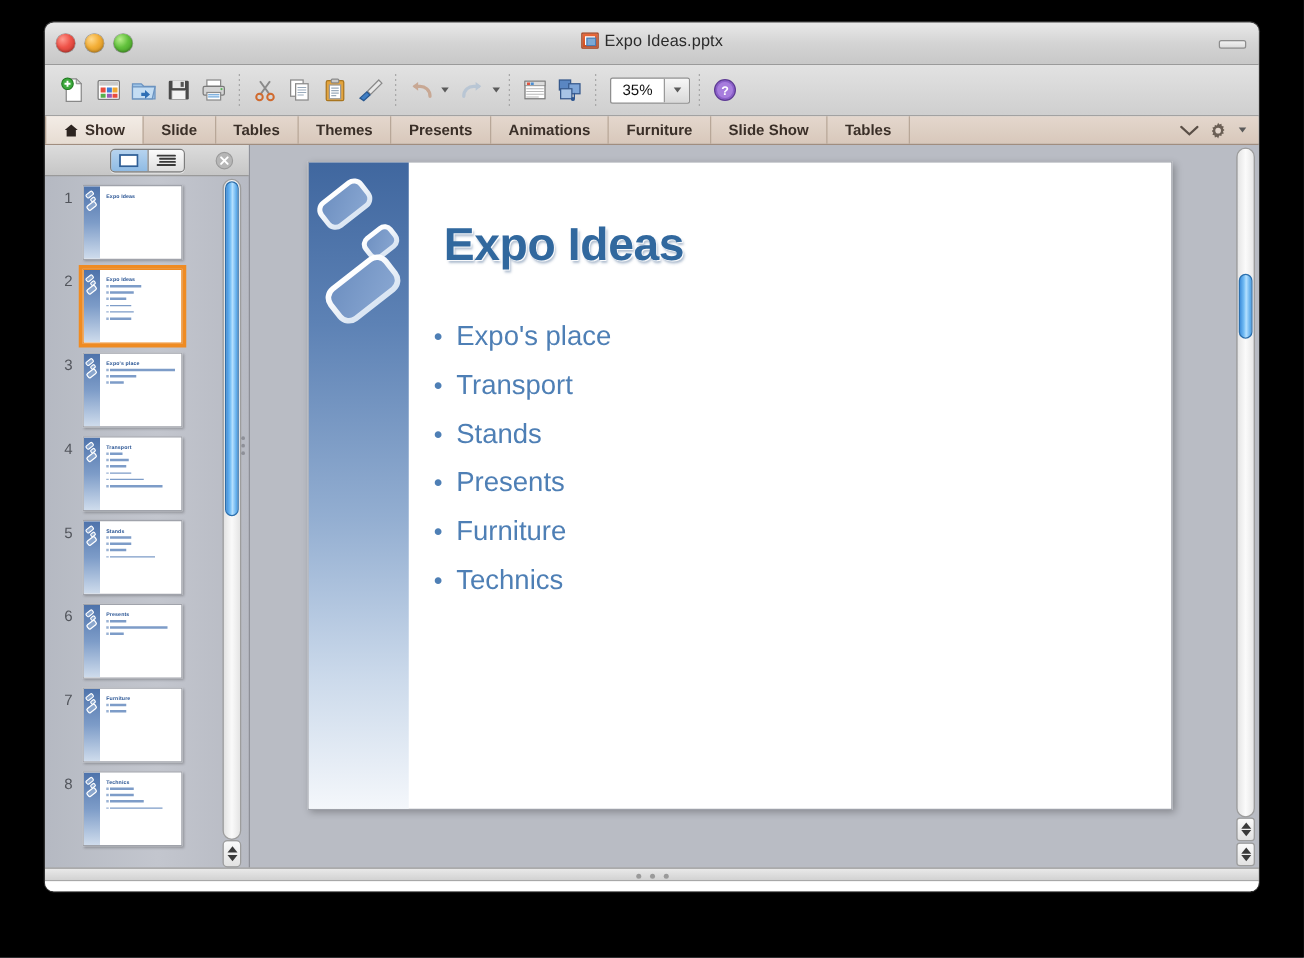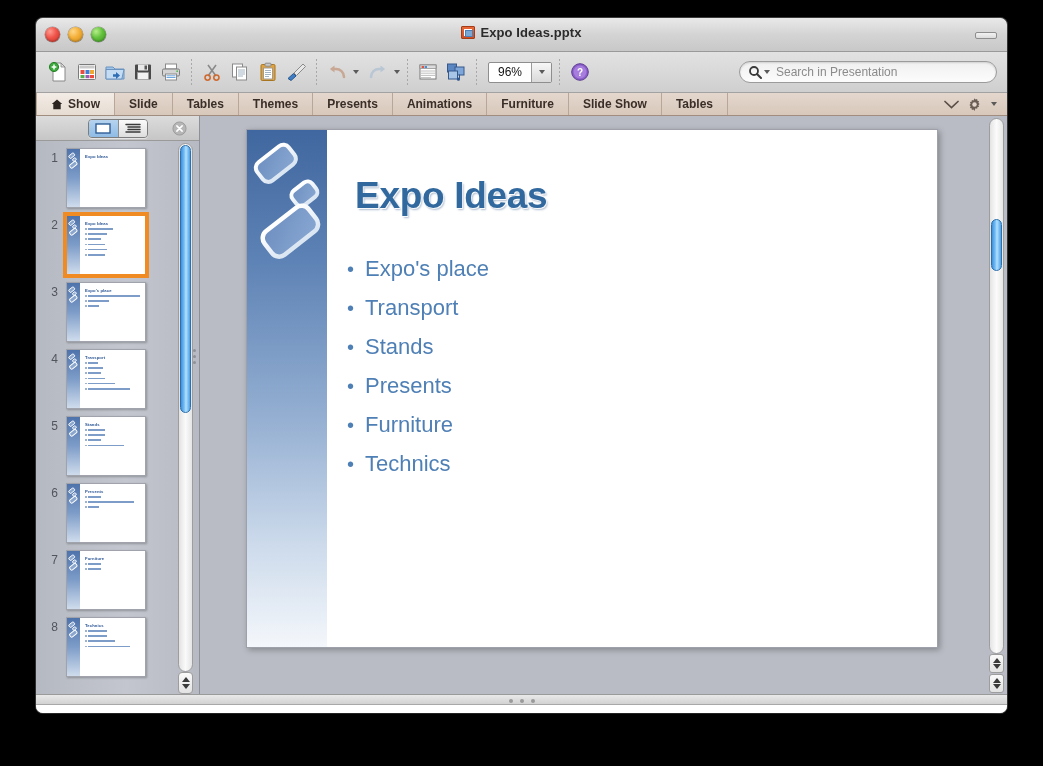--- a/index.html
+++ b/index.html
@@ -22,21 +22,20 @@
   }
 
   
   #titlebar {
     position: relative;
     height: 34px;
     background: linear-gradient(to bottom, #e9e9e9 0%, #d4d4d4 50%, #c8c8c8 100%);
     border-bottom: 1px solid #9a9a9a;
     border-top-left-radius: 7px;
     border-top-right-radius: 7px;
-    font-weight: bold;
   }
   .tl-buttons { position: absolute; left: 9px; top: 9px; display: flex; gap: 8px; }
   .tl-btn { width: 15px; height: 15px; border-radius: 50%; box-shadow: inset 0 -1px 2px rgba(0,0,0,0.25), 0 0 0 0.5px rgba(0,0,0,0.35); }
   .tl-close  { background: radial-gradient(circle at 34% 30%, #ff9a8f 0%, #ef5349 45%, #c3352c 100%); }
   .tl-min    { background: radial-gradient(circle at 34% 30%, #ffd88a 0%, #f3ae36 45%, #c98a1e 100%); }
   .tl-max    { background: radial-gradient(circle at 34% 30%, #b6ee8a 0%, #62c13c 45%, #3f9423 100%); }
   #title-text {
     position: absolute; left: 0; right: 0; top: 7px;
     text-align: center; font-size: 13px; color: #2b2b2b;
     letter-spacing: 0.1px;
@@ -361,44 +360,36 @@
           <rect x="10" y="6" width="9" height="8" fill="#7fa6d8" stroke="#36598c"></rect>
           <rect x="3.5" y="10" width="9" height="8" fill="#a8c4e6" stroke="#36598c"></rect>
           <path d="M15 13v5.2a1.6 1.6 0 1 1-1-1.5V14z" fill="#2d5590"></path>
         </svg>
       </div>
     </div>
 
     <div class="tsep"></div>
 
     <div id="zoombox">
-      <div id="zoomval">96%</div>
+      <div id="zoomval">35%</div>
       <div id="zoomstep">
         <div class="caret"></div>
       </div>
     </div>
 
     <div class="tsep"></div>
 
     <div class="ticon">
       <svg width="22" height="22" viewBox="0 0 22 22">
         <circle cx="11" cy="11" r="8.3" fill="#8a5fc8" stroke="#5e3b94" stroke-width="1"></circle>
         <circle cx="11" cy="11" r="6.4" fill="#a77ddd"></circle>
         <text x="11" y="15.3" font-size="10" font-weight="bold" fill="#fff" text-anchor="middle" font-family="'Liberation Sans',sans-serif">?</text>
       </svg>
     </div>
 
-    <div id="searchwrap">
-      <svg width="14" height="14" viewBox="0 0 14 14">
-        <circle cx="6" cy="6" r="4" fill="none" stroke="#3a3a3a" stroke-width="1.8"></circle>
-        <path d="M9.2 9.2L13 13" stroke="#3a3a3a" stroke-width="2" stroke-linecap="round"></path>
-      </svg>
-      <div class="caret" style="margin-left:2px"></div>
-      <div id="search-placeholder">Search in Presentation</div>
-    </div>
   </div>
 
   <div id="ribbon">
     <div class="rtab active">
       <svg width="12" height="11" viewBox="0 0 12 11">
         <path d="M6 0.5L0.8 5h1.5v5.2h7.4V5h1.5z" fill="#2c2420"></path>
       </svg>
       <span>Show</span>
     </div>
     <div class="rtab">

